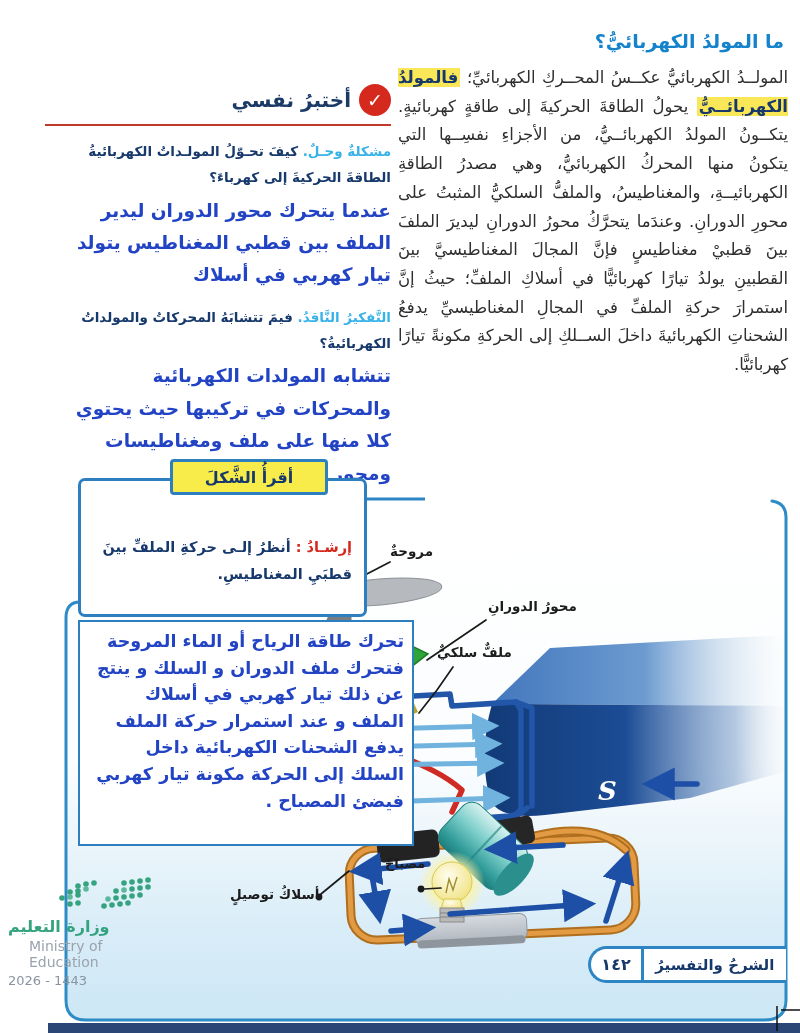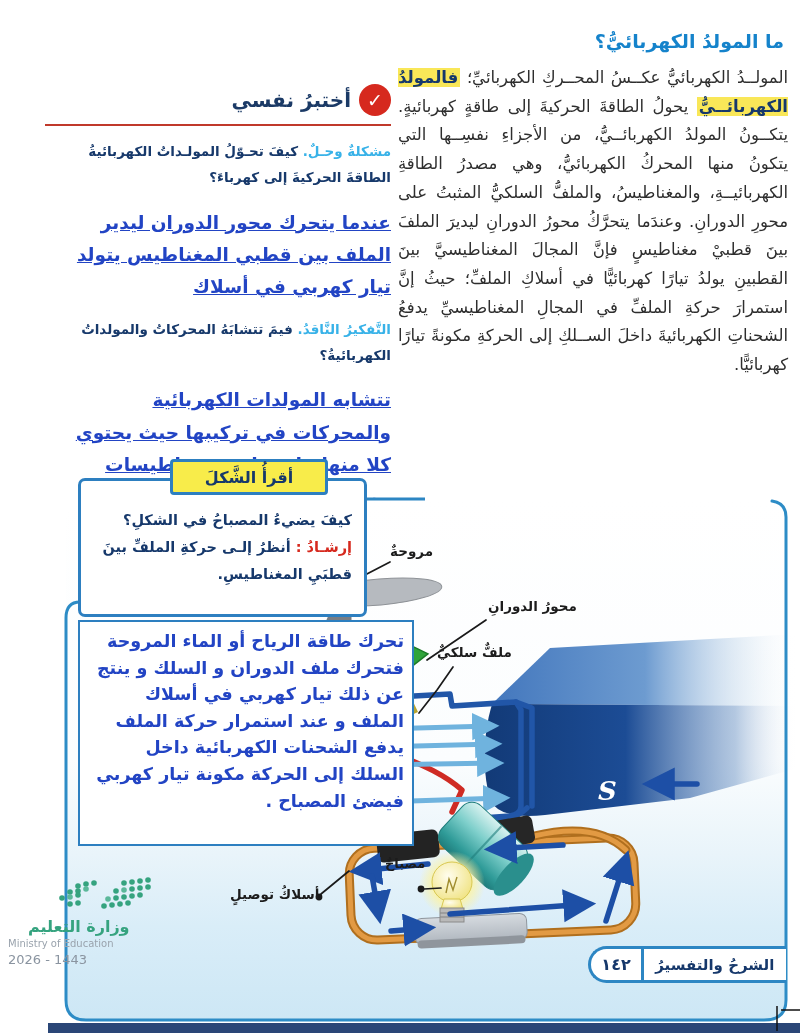--- a/index.html
+++ b/index.html
@@ -11,21 +11,21 @@
   .main-para{font-size:16.5px;line-height:1.74;color:#2e2e2e;text-align:justify;margin:0;}
   .hl{background:#f9e758;color:#16386b;font-weight:bold;padding:0 2px;}
   
   .self-col{position:absolute;left:45px;top:84px;width:346px;direction:rtl;}
   .st-header{display:flex;align-items:center;gap:8px;border-bottom:2.5px solid #c0392b;padding-bottom:8px;}
   .st-check{width:32px;height:32px;border-radius:50%;background:#d6291e;color:#fff;display:flex;
             align-items:center;justify-content:center;font-size:19px;font-weight:bold;flex:0 0 auto;}
   .st-title{font-size:20px;font-weight:bold;color:#1b3a66;}
   .st-q{margin-top:12px;font-size:13.5px;font-weight:bold;color:#17396b;line-height:1.95;text-align:right;}
   .st-qlabel{color:#38b2e8;}
-  .st-a{color:#2244c4;font-weight:bold;font-size:18.5px;line-height:1.75;margin-top:16px;padding-left:14px;text-decoration:underline;}
+  .st-a{color:#2244c4;font-weight:bold;font-size:18.5px;line-height:1.75;margin-top:4px;padding-left:14px;}
   
   .banner{position:absolute;left:425px;top:480px;width:345px;height:39px;background:#f8ec4a;
           border:3px solid #2d86c3;border-radius:21px;box-sizing:border-box;display:flex;
           align-items:center;justify-content:center;color:#16386b;font-weight:bold;font-size:16.5px;
           direction:rtl;z-index:3;}
   .read-box{position:absolute;left:78px;top:478px;width:289px;height:139px;background:#ffffff;
             border:3px solid #2d7fc0;border-radius:7px;box-sizing:border-box;z-index:3;}
   .read-tab{position:absolute;left:170px;top:459px;width:158px;height:36px;background:#f8ec4a;
             border:3px solid #2d7fc0;border-radius:4px;box-sizing:border-box;display:flex;
             align-items:center;justify-content:center;color:#16386b;font-weight:bold;font-size:16px;
@@ -43,22 +43,22 @@
   .footer-pill{position:absolute;left:588px;top:946px;width:198px;height:37px;background:#ffffff;
                border:3px solid #2d86c3;border-right:none;border-radius:19px 0 0 19px;
                box-sizing:border-box;display:flex;direction:rtl;align-items:stretch;z-index:3;}
   .footer-label{flex:1;display:flex;align-items:center;justify-content:center;color:#16386b;
                 font-weight:bold;font-size:15px;}
   .footer-div{width:2.5px;background:#2d86c3;}
   .footer-num{width:50px;display:flex;align-items:center;justify-content:center;color:#16386b;
               font-weight:bold;font-size:16px;}
   
   .ministry{position:absolute;left:8px;top:917px;width:130px;z-index:3;}
-  .ministry-ar{color:#35a37f;font-size:16px;font-weight:bold;direction:rtl;text-align:left;margin-left:20px;}
-  .ministry-en{color:#9aa3ad;font-size:10px;margin-top:2px;}
+  .ministry-ar{color:#35a37f;font-size:16px;font-weight:bold;direction:rtl;text-align:left;}
+  .ministry-en{color:#9aa3ad;font-size:14px;margin-top:2px;margin-left:21px;}
   .ministry-year{color:#8a94a0;font-size:13px;margin-top:3px;}
   svg.layer{position:absolute;left:0;top:0;z-index:1;pointer-events:none;}
 </style>
 </head>
 <body>
 
 <div class="page">
 
   <svg class="layer" width="800" height="1033" viewBox="0 0 800 1033">
     <defs>
@@ -256,21 +256,21 @@
     <div class="st-q"><span class="st-qlabel">مشكلةٌ وحـلٌ.</span><span> كيفَ تحـوّلُ المولـداتُ الكهربائيةُ الطاقةَ الحركيةَ إلى كهرباءَ؟</span></div>
     <div class="st-a">عندما يتحرك محور الدوران ليدير الملف بين قطبي المغناطيس يتولد تيار كهربي في أسلاك</div>
     <div class="st-q"><span class="st-qlabel">التَّفكيرُ النَّاقدُ.</span><span> فيمَ تتشابَهُ المحركاتُ والمولداتُ الكهربائيةُ؟</span></div>
     <div class="st-a">تتشابه المولدات الكهربائية والمحركات في تركيبها حيث يحتوي كلا منها على ملف ومغناطيسات ومحور دوران</div>
   </div>
 
 
   <div class="read-tab">أقرأُ الشَّكلَ</div>
   <div class="read-box">
     <div class="read-body">
-      <span>كيفَ يضيءُ المصباحُ في الشكلِ؟</span><br>
+      <br>
       <span class="hint-label">إرشـادُ :</span><span> أنظرُ إلـى حركةِ الملفِّ بينَ قطبَيِ المغناطيسِ.</span>
     </div>
   </div>
 
   <div class="fig-answer">تحرك طاقة الرياح أو الماء المروحة فتحرك ملف الدوران و السلك و ينتج عن ذلك تيار كهربي في أسلاك الملف و عند استمرار حركة الملف يدفع الشحنات الكهربائية داخل السلك إلى الحركة مكونة تيار كهربي  فيضئ المصباح .</div>
 
   <div class="dlabel" style="left:390px;top:543px;">مروحةٌ</div>
   <div class="dlabel" style="left:488px;top:598px;">محورُ الدورانِ</div>
   <div class="dlabel" style="left:437px;top:644px;">ملفٌّ سلكيٌّ</div>
   <div class="dlabel" style="left:385px;top:856px;font-size:13px;">مصباحٌ</div>

